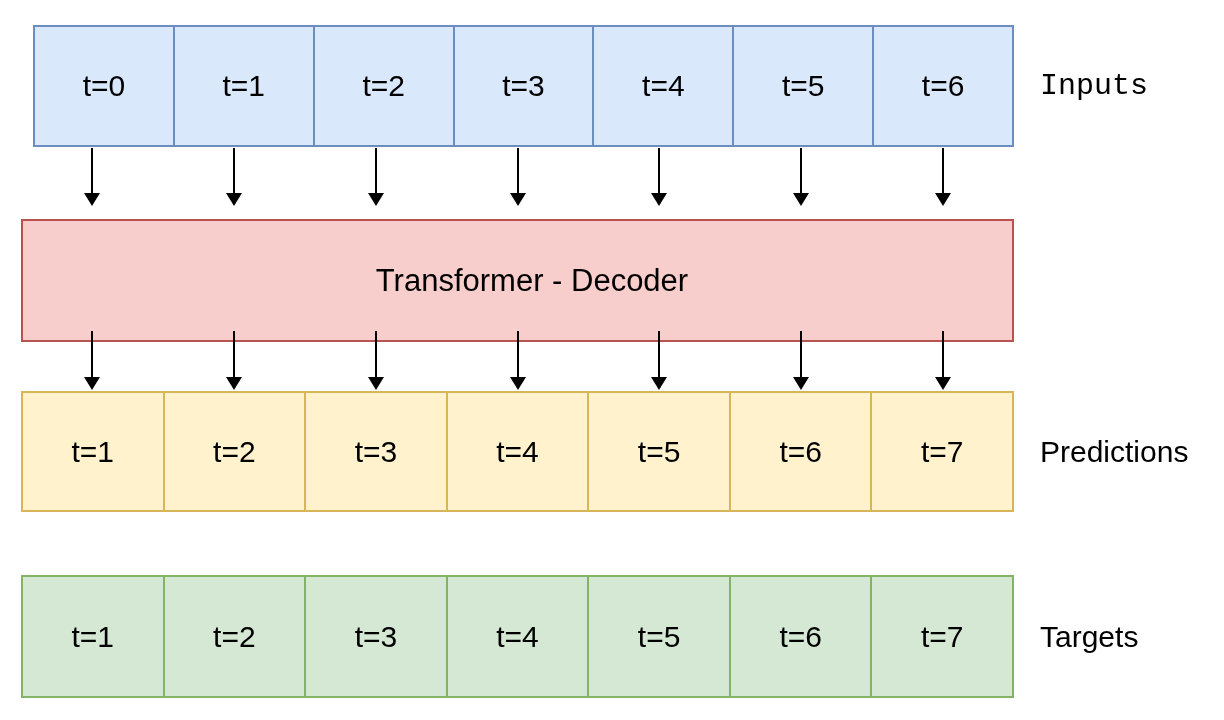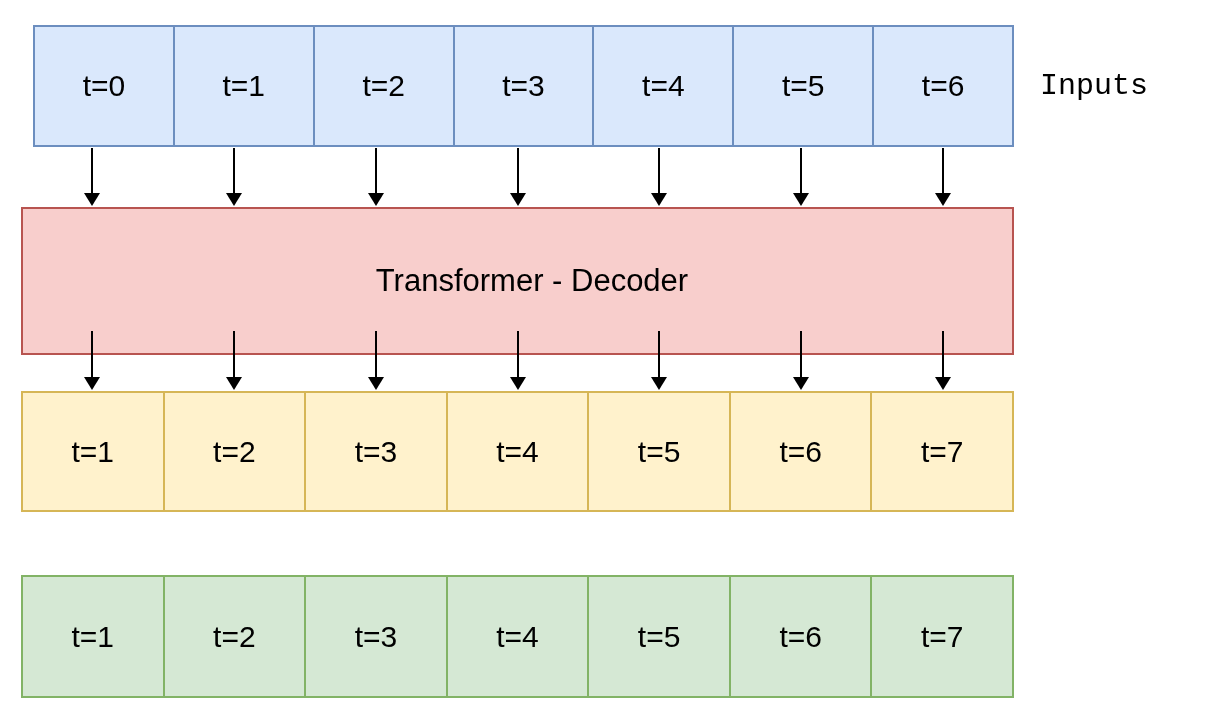--- a/index.html
+++ b/index.html
@@ -38,23 +38,23 @@
   }
   .box + .box { margin-left: -2px; }
 
   .box-blue   { background: var(--inputs-fill, #dae8fc);      border-color: var(--inputs-border, #6c8ebf); margin-left: 12px; }
   .box-yellow { background: var(--predictions-fill, #fff2cc); border-color: var(--predictions-border, #d6b656); }
   .box-green  { background: var(--targets-fill, #d5e8d4);     border-color: var(--targets-border, #82b366); }
 
   .decoder {
     position: absolute;
     left: 21px;
-    top: 207px;
+    top: 219px;
     width: 993px;
-    height: 148px;
+    height: 123px;
     box-sizing: border-box;
     background: var(--decoder-fill, #f8cecc);
     border: 2px solid var(--decoder-border, #b85450);
     display: flex;
     align-items: center;
     justify-content: center;
     font-size: 31px;
     padding-left: 29px;
   }
 
@@ -213,24 +213,26 @@
 
   <div class="row row-predictions">
     <div class="box box-yellow">t=1</div>
     <div class="box box-yellow">t=2</div>
     <div class="box box-yellow">t=3</div>
     <div class="box box-yellow">t=4</div>
     <div class="box box-yellow">t=5</div>
     <div class="box box-yellow">t=6</div>
     <div class="box box-yellow">t=7</div>
   </div>
+  <div class="side-label side-label-predictions">Predictions</div>
 
   <div class="row row-targets">
     <div class="box box-green">t=1</div>
     <div class="box box-green">t=2</div>
     <div class="box box-green">t=3</div>
     <div class="box box-green">t=4</div>
     <div class="box box-green">t=5</div>
     <div class="box box-green">t=6</div>
     <div class="box box-green">t=7</div>
   </div>
+  <div class="side-label side-label-targets">Targets</div>
 
 </div>
 
 </body></html>

